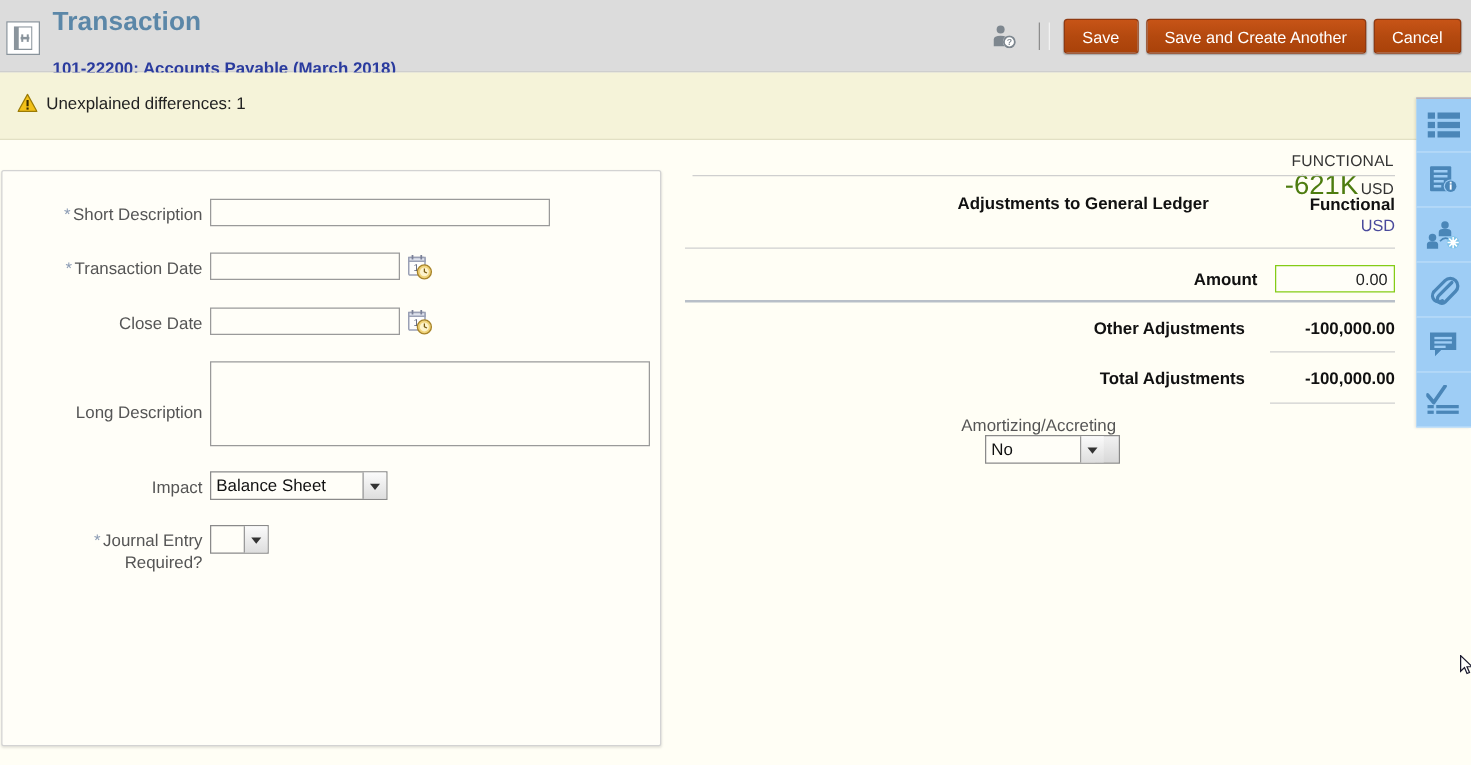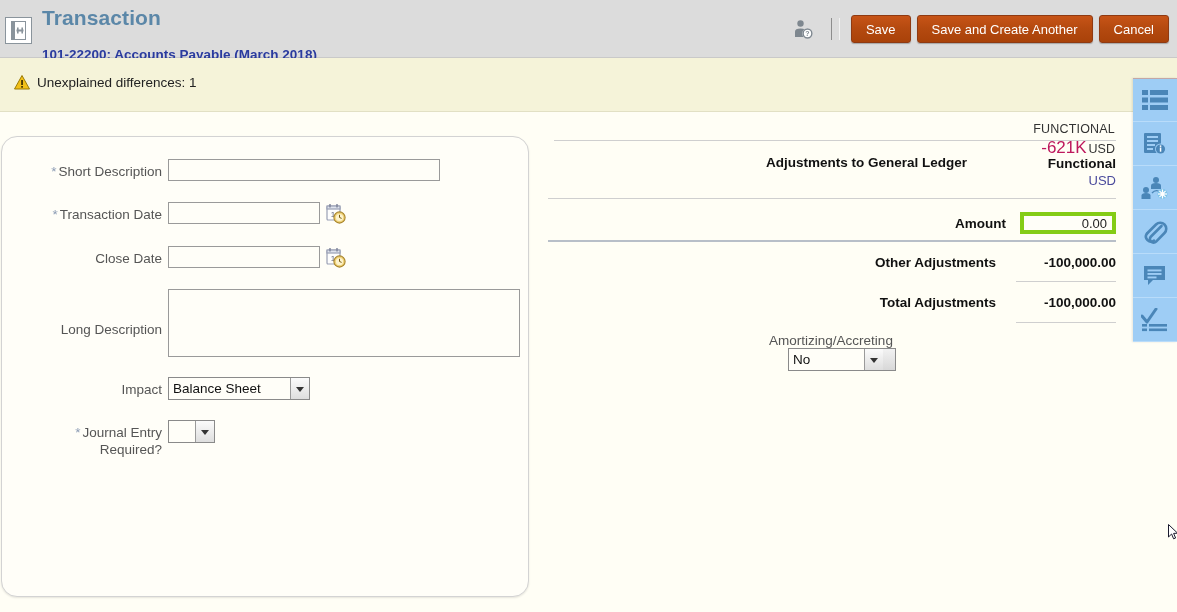--- a/index.html
+++ b/index.html
@@ -66,21 +66,21 @@
     position: absolute; left: 14px; top: 17px;
     display: flex; align-items: center; gap: 7px;
     font-size: 13.5px; color: #222;
   }
   .warn-icon { display: block; }
   .functional-box {
     position: absolute; right: 62px; top: 63px; text-align: right;
   }
   .func-label { font-size: 12.5px; color: #333; line-height: 16px; letter-spacing: 0.2px; }
   .func-amt { line-height: 19px; margin-top: 1px; }
-  .func-amt .val { font-size: 17px; color: #be185d; font-weight: normal; }
+  .func-amt .val { font-size: 22px; color: #4d7c0f; font-weight: normal; }
   .func-amt .cur { font-size: 12.5px; color: #333; margin-left: 2px; }
 
   
   .sidebar {
     position: absolute; left: 1133px; top: 78px;
     width: 44px; display: flex; flex-direction: column;
     box-shadow: -1px 0 2px rgba(0,0,0,0.10);
   }
   .side-item {
     width: 44px; height: 44px;
@@ -91,21 +91,21 @@
   }
   .side-item:first-child { border-top: 1px solid #c3a7a7; }
   .side-item svg { display: block; }
 
   
   .form-panel {
     position: absolute; left: 1px; top: 136px;
     width: 528px; height: 461px;
     background: #fffef8;
     border: 1px solid #d3d3d3;
-    border-radius: 16px;
+    border-radius: 2px;
     box-shadow: 0 1px 2px rgba(0,0,0,0.10);
   }
   .frow { position: absolute; display: flex; align-items: flex-start; }
   .flabel {
     font-size: 13.5px; color: #555; text-align: right;
     line-height: 17px; padding-top: 4px;
   }
   .req { color: #8b9bb4; margin-right: 2px; }
   .ftext {
     height: 22px; border: 1px solid #9a9a9a; background: #fffef8;
@@ -167,21 +167,21 @@
   .adj-rule2 { position: absolute; left: 2px; top: 100px; width: 568px; height: 2px; background: #b8bfc8; }
   .adj-rule3 { position: absolute; left: 470px; top: 141px; width: 100px; height: 1px; background: #cfcfcf; }
   .adj-rule4 { position: absolute; left: 470px; top: 182px; width: 100px; height: 1px; background: #cfcfcf; }
 
   .adj-row { position: absolute; width: 570px; display: flex; justify-content: flex-end; align-items: center; }
   .adj-label { font-size: 13.5px; font-weight: bold; color: #111; }
   .adj-label.light { font-weight: normal; color: #555; }
   .adj-value { font-size: 13.5px; font-weight: bold; color: #111; width: 120px; text-align: right; }
   .amt-input {
     width: 96px; height: 22px; text-align: right;
-    border: 4px solid #84cc16; background: #fffef8;
+    border: 1px solid #84cc16; background: #fffef8;
     font-size: 13px; font-family: "Liberation Sans", sans-serif;
     padding: 0 5px; color: #222; outline: none; margin-left: 14px;
   }
 
   .cursor-arrow { position: absolute; left: 1168px; top: 524px; }
 </style>
 </head>
 <body>
 
 <div id="app">

